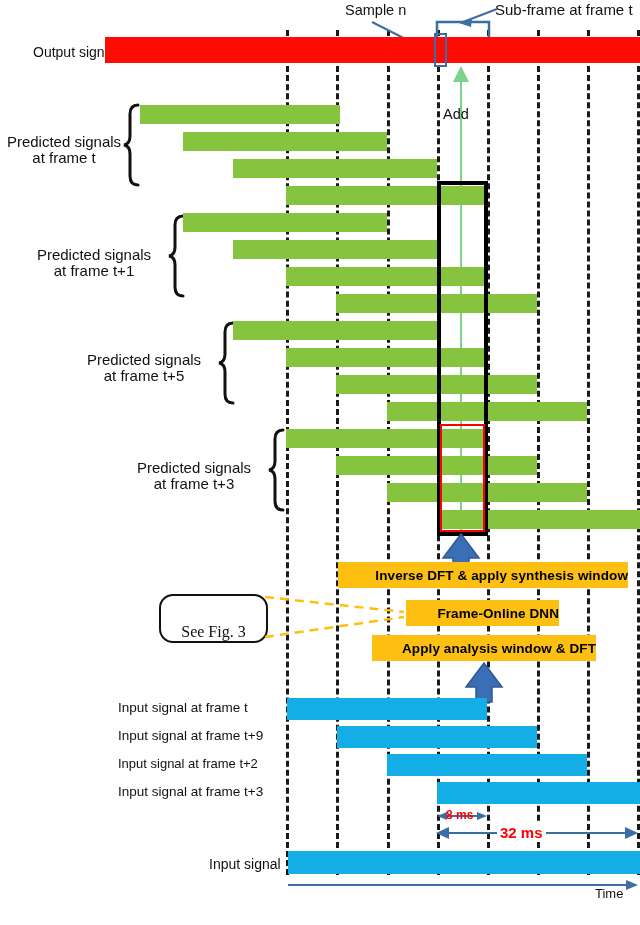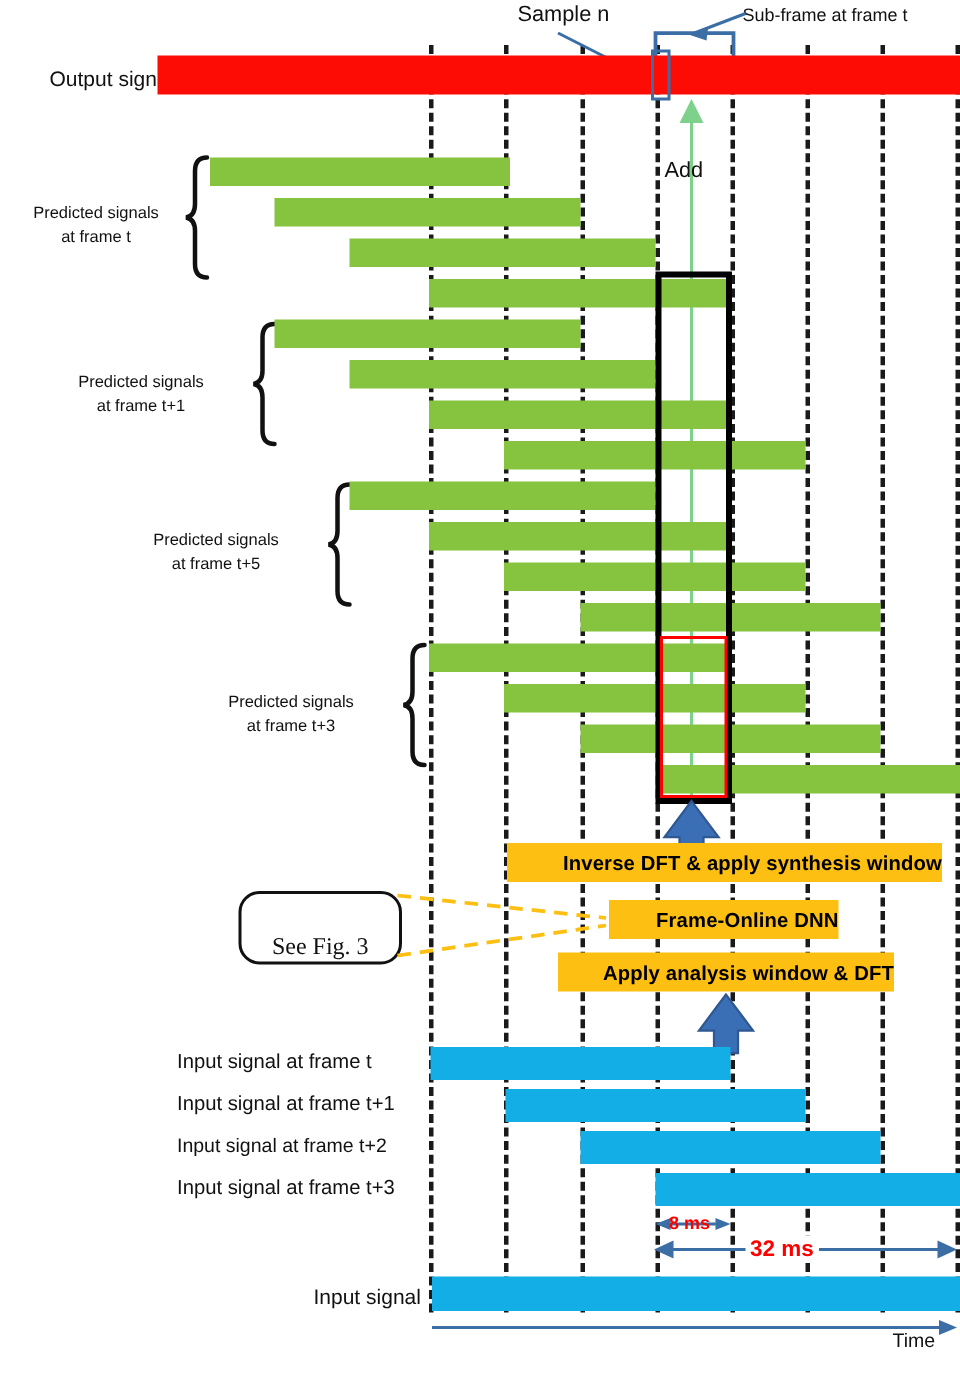--- a/index.html
+++ b/index.html
@@ -4,21 +4,21 @@
 <style>
   html,body{margin:0;padding:0;background:#fff;}
   body{width:640px;height:925px;position:relative;font-family:"Liberation Sans",sans-serif;overflow:hidden;}
   .fig{position:absolute;left:0;top:0;width:640px;height:845px;}
   .abs{position:absolute;}
   .bar{position:absolute;}
   .green{background:#86c440;}
   .red{background:#fd0c06;}
   .blue{background:#14aee6;}
   .vline{position:absolute;width:0;border-left:3px dashed #1a1a1a;}
-  .lbl{position:absolute;color:#111;font-size:11px;line-height:16px;white-space:nowrap;}
+  .lbl{position:absolute;color:#111;font-size:15px;line-height:16px;white-space:nowrap;}
   .lbl-c{text-align:center;}
   .obox{position:absolute;background:#fdbf11;color:#000;font-weight:bold;font-size:13.5px;
         display:flex;align-items:center;justify-content:flex-end;letter-spacing:.1px;}
   .seefig{position:absolute;border:2.5px solid #111;border-radius:14px;background:#fff;
           display:flex;align-items:flex-end;justify-content:center;
           font-family:"Liberation Serif",serif;font-size:16px;color:#111;}
   .blackbox{position:absolute;border:4px solid #000;box-sizing:border-box;}
   .redbox{position:absolute;border:2.5px solid #ff0000;box-sizing:border-box;}
   .sampbox{position:absolute;border:2.5px solid #3a6ea5;box-sizing:border-box;}
   .ms-red{position:absolute;color:#ff0000;font-size:12px;font-weight:bold;white-space:nowrap;}
@@ -35,21 +35,21 @@
   <div class="vline" style="left:286px;top:30px;height:845px;"></div>
   <div class="vline" style="left:336px;top:30px;height:845px;"></div>
   <div class="vline" style="left:387px;top:30px;height:845px;"></div>
   <div class="vline" style="left:437px;top:30px;height:845px;"></div>
   <div class="vline" style="left:487px;top:30px;height:845px;"></div>
   <div class="vline" style="left:537px;top:30px;height:845px;"></div>
   <div class="vline" style="left:587px;top:30px;height:845px;"></div>
   <div class="vline" style="left:637px;top:30px;height:845px;"></div>
 
   <div class="lbl" style="left:345px;top:2px;font-size:14.5px;">Sample n</div>
-  <div class="lbl" style="left:495px;top:2px;font-size:12px;">Sub-frame at frame t</div>
+  <div class="lbl" style="left:495px;top:2px;font-size:15px;">Sub-frame at frame t</div>
 
   <svg class="abs" style="left:0;top:0;width:640px;height:120px;">
     <line x1="372" y1="22" x2="437" y2="55" stroke="#3a6ea5" stroke-width="2"></line>
     <polygon points="440,57 427,52 431,46" fill="#3a6ea5"></polygon>
   </svg>
 
   <svg class="abs" style="left:0;top:0;width:640px;height:60px;">
     <path d="M437,38 L437,22 L489,22 L489,38" stroke="#3a6ea5" stroke-width="2.5" fill="none"></path>
     <line x1="463" y1="22" x2="497" y2="9" stroke="#3a6ea5" stroke-width="2"></line>
     <polygon points="459,23 472,19 471,27" fill="#3a6ea5"></polygon>
@@ -138,21 +138,21 @@
     <line x1="265" y1="637" x2="404" y2="617" stroke="#fdbf11" stroke-width="2.5" stroke-dasharray="9,6"></line>
   </svg>
 
   <svg class="abs" style="left:0;top:0;width:640px;height:720px;">
     <polygon points="484,663 466,687 476,687 476,702 492,702 492,687 502,687" fill="#3b6fb5" stroke="#2f5893" stroke-width="1.5"></polygon>
   </svg>
 
   <div class="lbl" style="left:118px;top:700px;font-size:13.5px;">Input signal at frame t</div>
   <div class="bar blue" style="left:287px;top:698px;width:200px;height:22px;"></div>
 
-  <div class="lbl" style="left:118px;top:728px;font-size:13.5px;">Input signal at frame t+1</div>
+  <div class="lbl" style="left:118px;top:728px;font-size:13.5px;">Input signal at frame t+9</div>
   <div class="bar blue" style="left:337px;top:726px;width:200px;height:22px;"></div>
 
   <div class="lbl" style="left:118px;top:756px;font-size:13px;">Input signal at frame t+2</div>
   <div class="bar blue" style="left:387px;top:754px;width:200px;height:22px;"></div>
 
   <div class="lbl" style="left:118px;top:784px;font-size:13.5px;">Input signal at frame t+3</div>
   <div class="bar blue" style="left:437px;top:782px;width:203px;height:22px;"></div>
 
   <svg class="abs" style="left:0;top:0;width:640px;height:860px;">
     <line x1="440" y1="816" x2="484" y2="816" stroke="#3a6ea5" stroke-width="2"></line>

